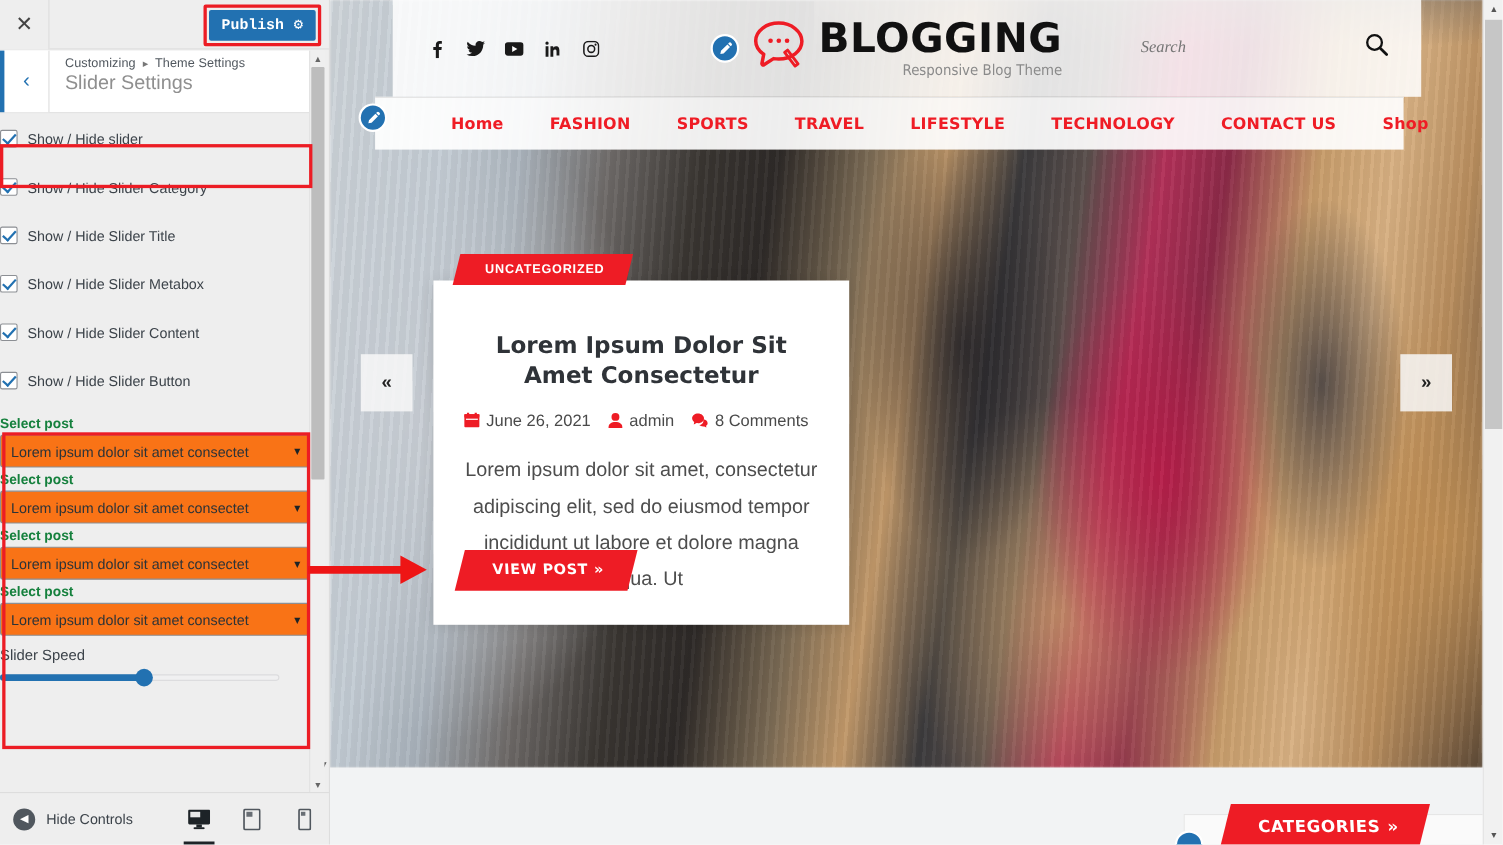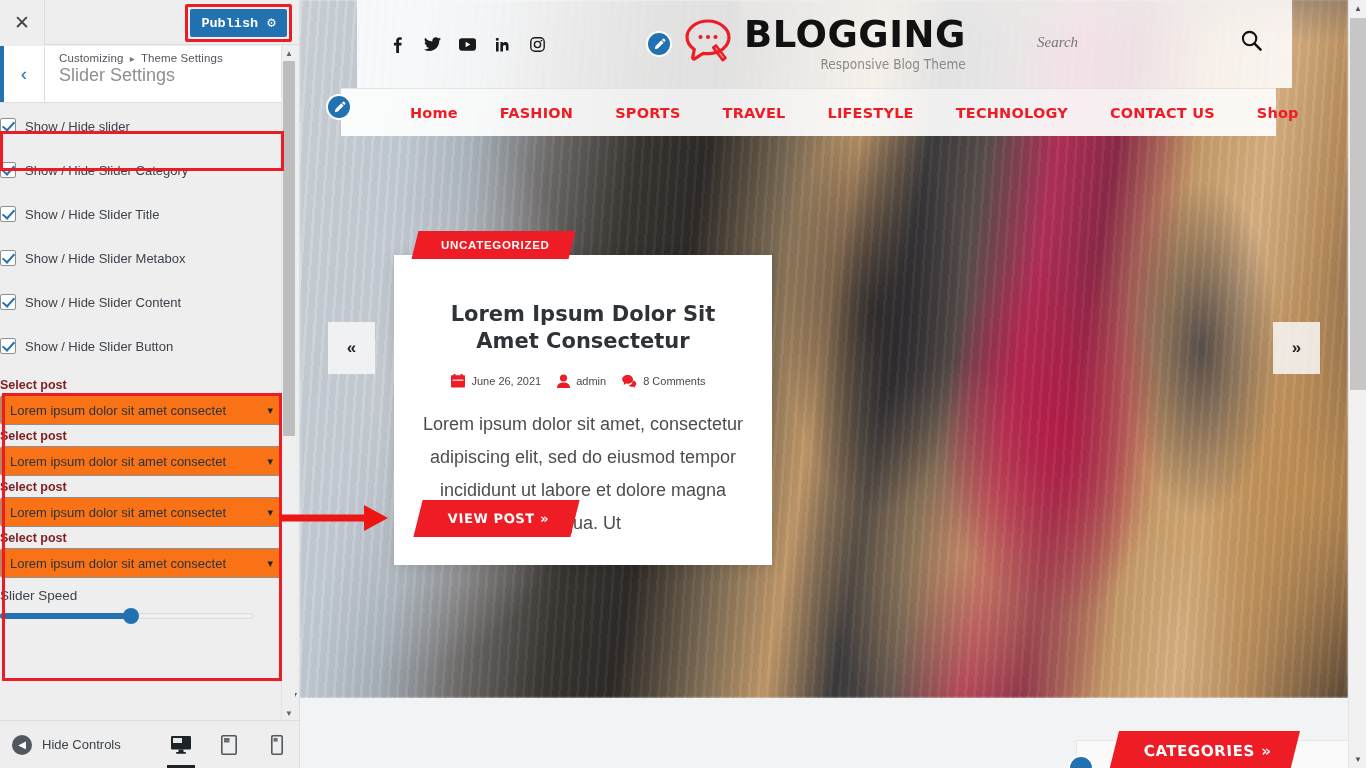--- a/index.html
+++ b/index.html
@@ -84,21 +84,21 @@
     left: 4px; top: 0px; width: 5px; height: 10px;
     border: solid #2271b1; border-width: 0 2px 2px 0;
     transform: rotate(42deg);
   }
 
   .cz-first-check-hl {
     position: absolute; left: 0; top: 131px; width: 284px; height: 40px;
     border: 3px solid #ec1c24; pointer-events: none; z-index: 12;
   }
 
-  .cz-label { font-size: 12.5px; color: #7f1d1d; font-weight: 600; margin: 4px 0 3px; }
+  .cz-label { font-size: 12.5px; color: #15803d; font-weight: 600; margin: 4px 0 3px; }
   .cz-select {
     width: 100%; height: 30px; background: #f97316;
     border: 1px solid #8c8f94; border-radius: 3px;
     display:flex; align-items:center; justify-content: space-between;
     padding: 0 8px 0 9px; font-size: 13px; color: #2c3338;
     cursor: pointer; overflow:hidden; white-space: nowrap;
   }
   .cz-select .txt { overflow:hidden; text-overflow: clip; white-space: nowrap; flex: 1; }
   .cz-select .chev { font-size: 11px; color: #1d2327; margin-left: 4px; }
 
@@ -251,21 +251,21 @@
     transform: skewX(-14deg);
     z-index: 3;
   }
   .cat-badge span { display:inline-block; transform: skewX(14deg); }
   .slide-title {
     font-size: 21px; font-weight: 700; color: #2f3338; line-height: 1.3;
     margin: 0 0 18px; font-family: "DejaVu Sans", sans-serif;
   }
   .slide-meta {
     display:flex; align-items:flex-end; justify-content:center; gap: 7px;
-    font-size: 11px; color: #4a4a4a; margin-bottom: 20px; flex-wrap: nowrap;
+    font-size: 15px; color: #4a4a4a; margin-bottom: 20px; flex-wrap: nowrap;
   }
   .slide-meta .mi { display:flex; align-items:center; gap: 6px; margin-right: 9px; }
   .slide-meta .ico { color: #ee1c25; display:flex; align-items:center; }
   .slide-excerpt {
     font-size: 18px; color: #4d4d4d; line-height: 1.85; margin: 0;
   }
   .view-post {
     position:absolute; left: 118px; top: 500px;
     background: #ee1c25; color: #fff;
     font-size: 13px; font-weight: 700; font-style: italic; letter-spacing: .6px;

